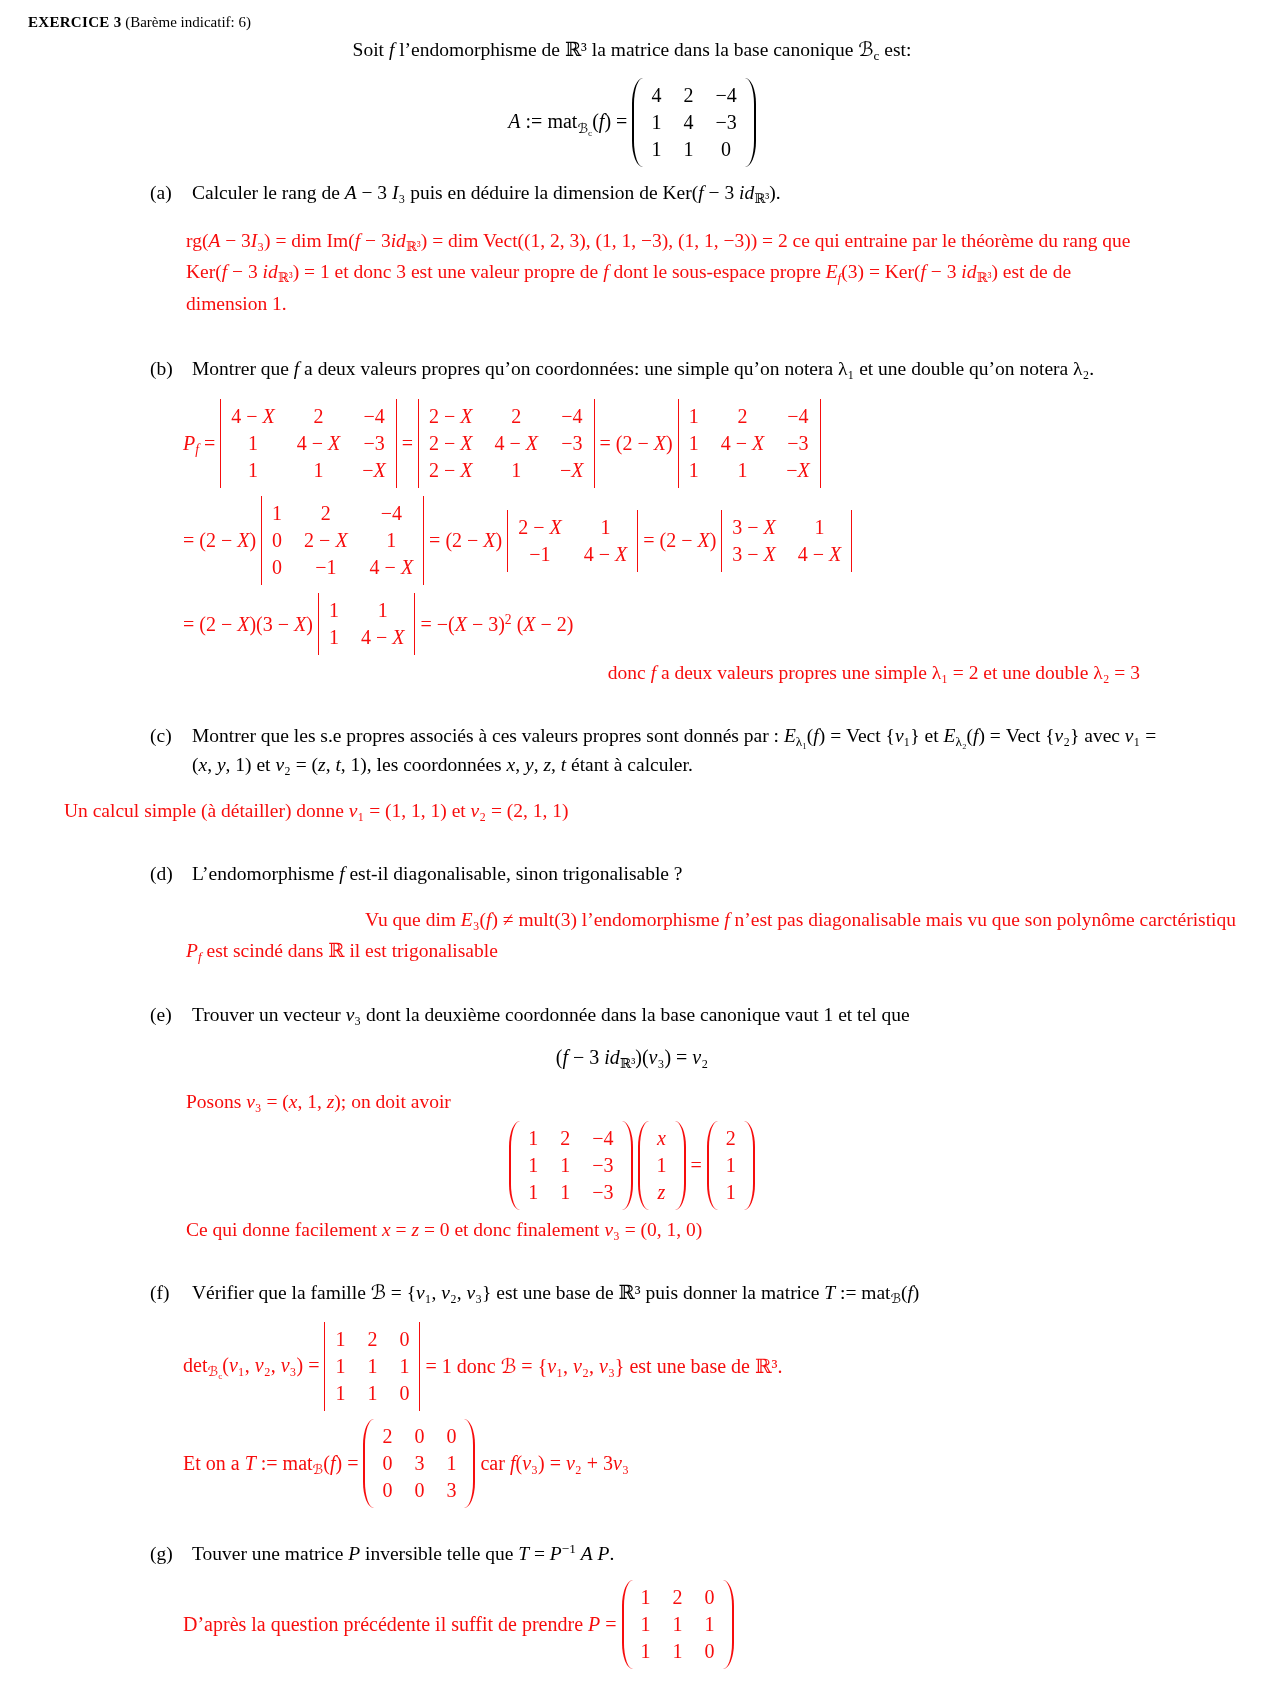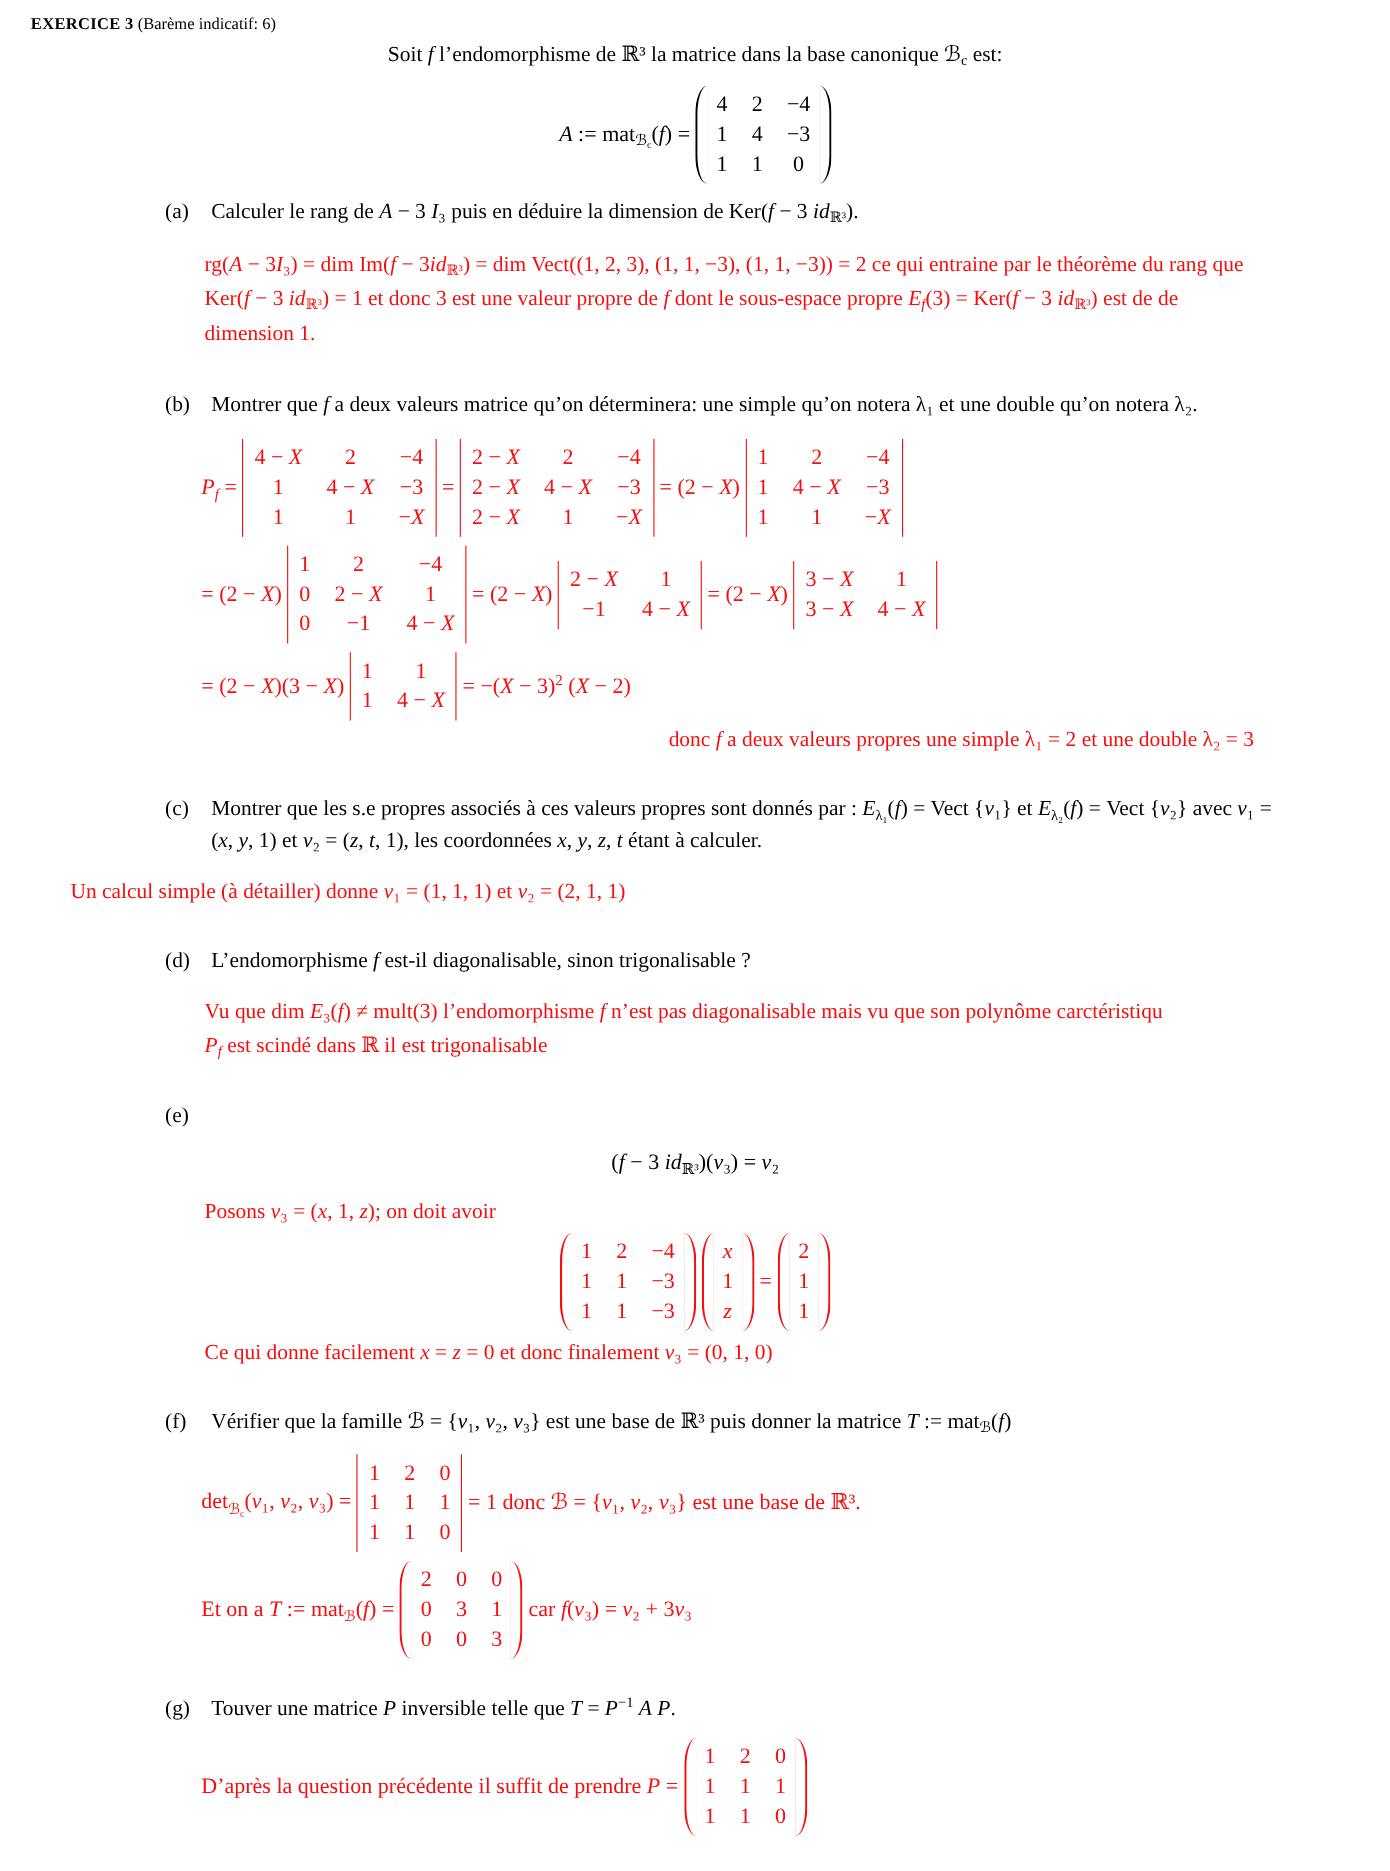--- a/index.html
+++ b/index.html
@@ -17,21 +17,21 @@
   .mi { font-style:italic; }
   .sb { font-size:68%; vertical-align:-0.32em; line-height:1; }
   .sp { font-size:68%; vertical-align:0.55em; line-height:1; }
   .red { color:var(--red); }
   
   .item { display:flex; margin-left:122px; padding-right:78px; }
   .ilabel { flex:0 0 42px; }
   .itext { flex:1; }
   
   .ans { margin-left:158px; margin-right:96px; line-height:1.6; }
-  .nowrap { white-space:nowrap; overflow:hidden; margin-right:0; }
+  .nowrap { white-space:nowrap; overflow:hidden; margin-right:0;text-align:right; }
   
   .disp { display:flex; align-items:center; font-size:20px; }
   .ind { margin-left:155px; }
   .ctr { justify-content:center; }
   .mtext { white-space:pre; }
   
   .mat { display:inline-flex; align-items:center; }
   .mgrid { display:grid; column-gap:22px; align-items:center; justify-items:center; }
   .mcell { height:27px; display:flex; align-items:center; white-space:pre; }
   .det { border-left:1.7px solid currentColor; border-right:1.7px solid currentColor; }
@@ -69,21 +69,21 @@
     </div>
 
   <div class="item">
     <span class="ilabel">(a)</span>
     <span class="itext"><span>Calculer le rang de </span><span class="mi">A</span><span> − 3 </span><span class="mi">I</span><span>₃ puis en déduire la dimension de Ker(</span><span class="mi">f</span><span> − 3 </span><span class="mi">id</span><span class="sb"><span>ℝ³</span></span><span>).</span></span>
   </div>
   <p class="ans red" style="margin-top:18px;"><span>rg(</span><span class="mi">A</span><span> − 3</span><span class="mi">I</span><span>₃) = dim Im(</span><span class="mi">f</span><span> − 3</span><span class="mi">id</span><span class="sb"><span>ℝ³</span></span><span>) = dim Vect((1, 2, 3), (1, 1, −3), (1, 1, −3)) = 2 ce qui entraine par le théorème du rang que Ker(</span><span class="mi">f</span><span> − 3 </span><span class="mi">id</span><span class="sb"><span>ℝ³</span></span><span>) = 1 et donc 3 est une valeur propre de </span><span class="mi">f</span><span> dont le sous-espace propre </span><span class="mi">E</span><span class="sb"><span class="mi">f</span></span><span>(3) = Ker(</span><span class="mi">f</span><span> − 3 </span><span class="mi">id</span><span class="sb"><span>ℝ³</span></span><span>) est de de dimension 1.</span></p>
 
   <div class="item" style="margin-top:36px;">
     <span class="ilabel">(b)</span>
-    <span class="itext"><span>Montrer que </span><span class="mi">f</span><span> a deux valeurs matrice qu’on déterminera: une simple qu’on notera λ₁ et une double qu’on notera λ₂.</span></span>
+    <span class="itext"><span>Montrer que </span><span class="mi">f</span><span> a deux valeurs propres qu’on coordonnées: une simple qu’on notera λ₁ et une double qu’on notera λ₂.</span></span>
   </div>
   <div class="disp red ind" style="margin-top:16px;">
       <span class="mtext"><span class="mi">P</span><span class="sb"><span class="mi">f</span></span><span> = </span></span>
       <span class="mat det">
         <span class="mgrid" style="grid-template-columns: repeat(3, auto);">
           <span class="mcell"><span>4 − </span><span class="mi">X</span></span>
           <span class="mcell"><span>2</span></span>
           <span class="mcell"><span>−4</span></span>
           <span class="mcell"><span>1</span></span>
           <span class="mcell"><span>4 − </span><span class="mi">X</span></span>
@@ -178,20 +178,21 @@
 
   <div class="item" style="margin-top:34px;">
     <span class="ilabel">(d)</span>
     <span class="itext"><span>L’endomorphisme </span><span class="mi">f</span><span> est-il diagonalisable, sinon trigonalisable ?</span></span>
   </div>
   <p class="ans red nowrap" style="margin-top:16px;"><span>Vu que dim </span><span class="mi">E</span><span>₃(</span><span class="mi">f</span><span>) ≠ mult(3) l’endomorphisme </span><span class="mi">f</span><span> n’est pas diagonalisable mais vu que son polynôme carctéristiqu</span></p>
   <p class="ans red"><span class="mi">P</span><span class="sb"><span class="mi">f</span></span><span> est scindé dans ℝ il est trigonalisable</span></p>
 
   <div class="item" style="margin-top:34px;">
     <span class="ilabel">(e)</span>
+    <span class="itext"><span>Trouver un vecteur </span><span class="mi">v</span><span>₃ dont la deuxième coordonnée dans la base canonique vaut 1 et tel que</span></span>
   </div>
   <div class="disp ctr" style="margin-top:14px;">
       <span class="mtext"><span>(</span><span class="mi">f</span><span> − 3 </span><span class="mi">id</span><span class="sb"><span>ℝ³</span></span><span>)(</span><span class="mi">v</span><span>₃) = </span><span class="mi">v</span><span>₂</span></span>
     </div>
   <p class="ans red" style="margin-top:14px;"><span>Posons </span><span class="mi">v</span><span>₃ = (</span><span class="mi">x</span><span>, 1, </span><span class="mi">z</span><span>); on doit avoir</span></p>
   <div class="disp red ctr" style="margin-top:4px;">
       <span class="mat paren">
         <span class="par pl"></span>
         <span class="mgrid" style="grid-template-columns: repeat(3, auto);">
           <span class="mcell"><span>1</span></span>

